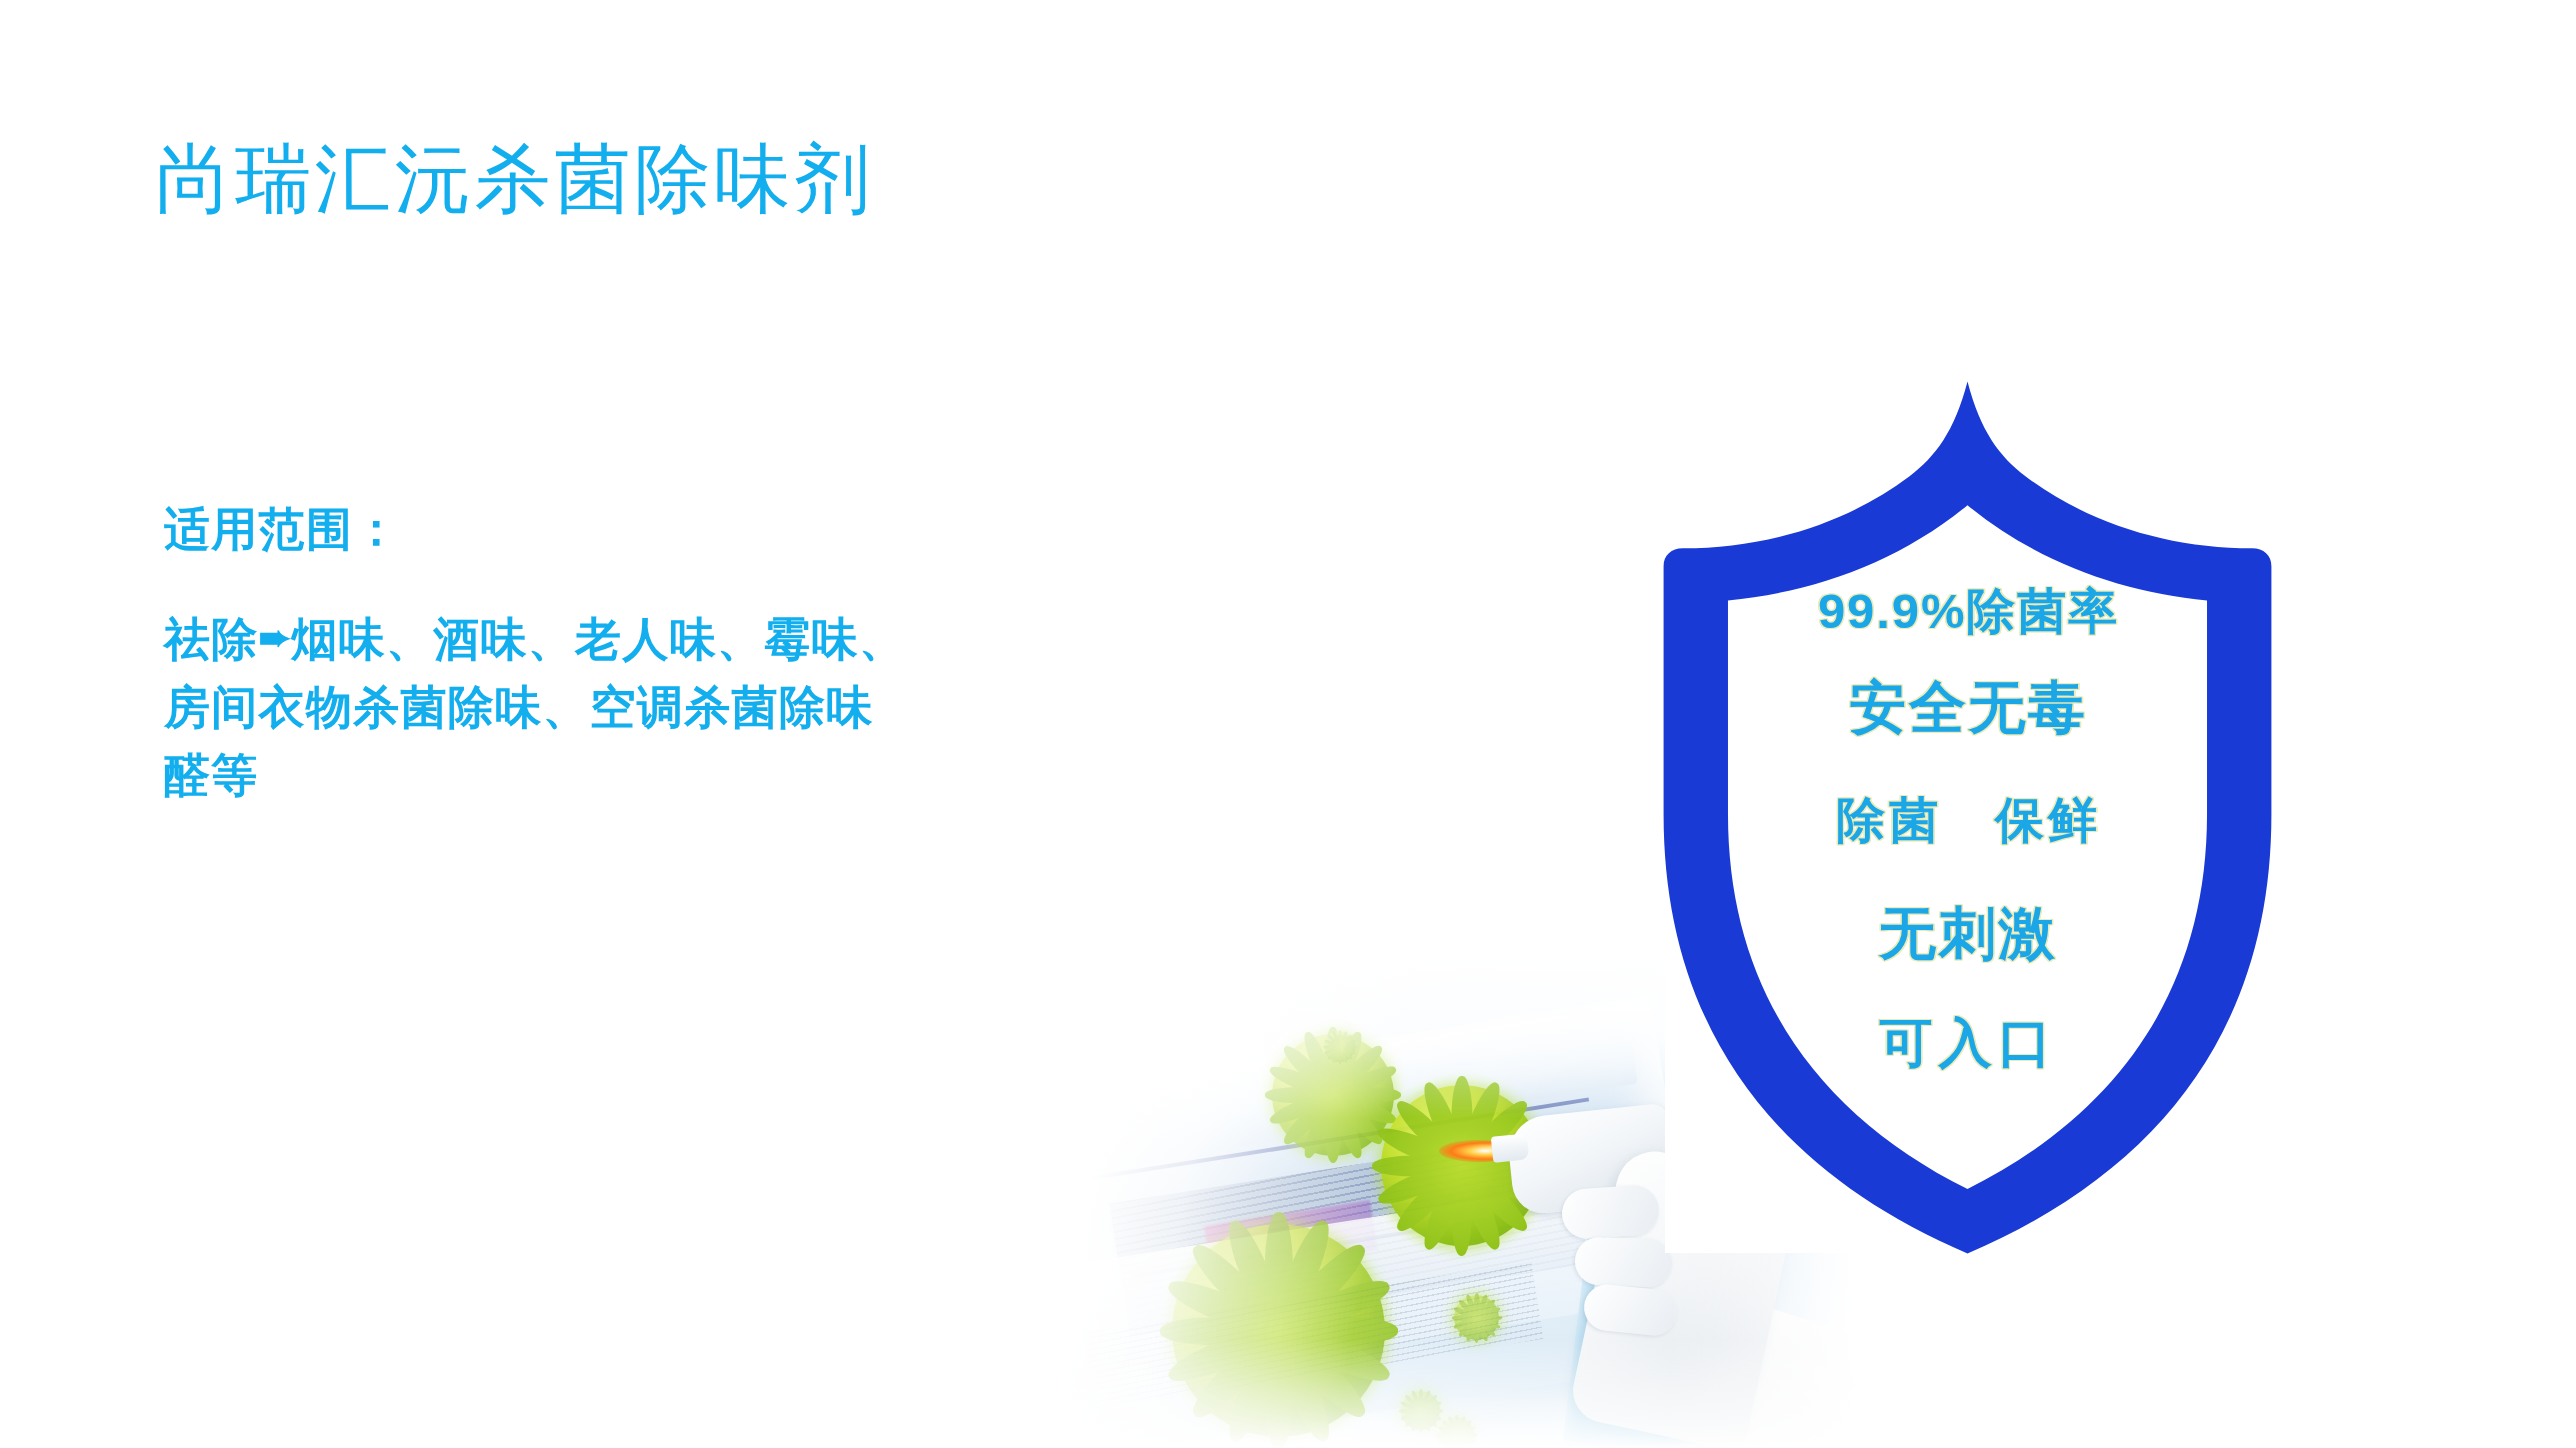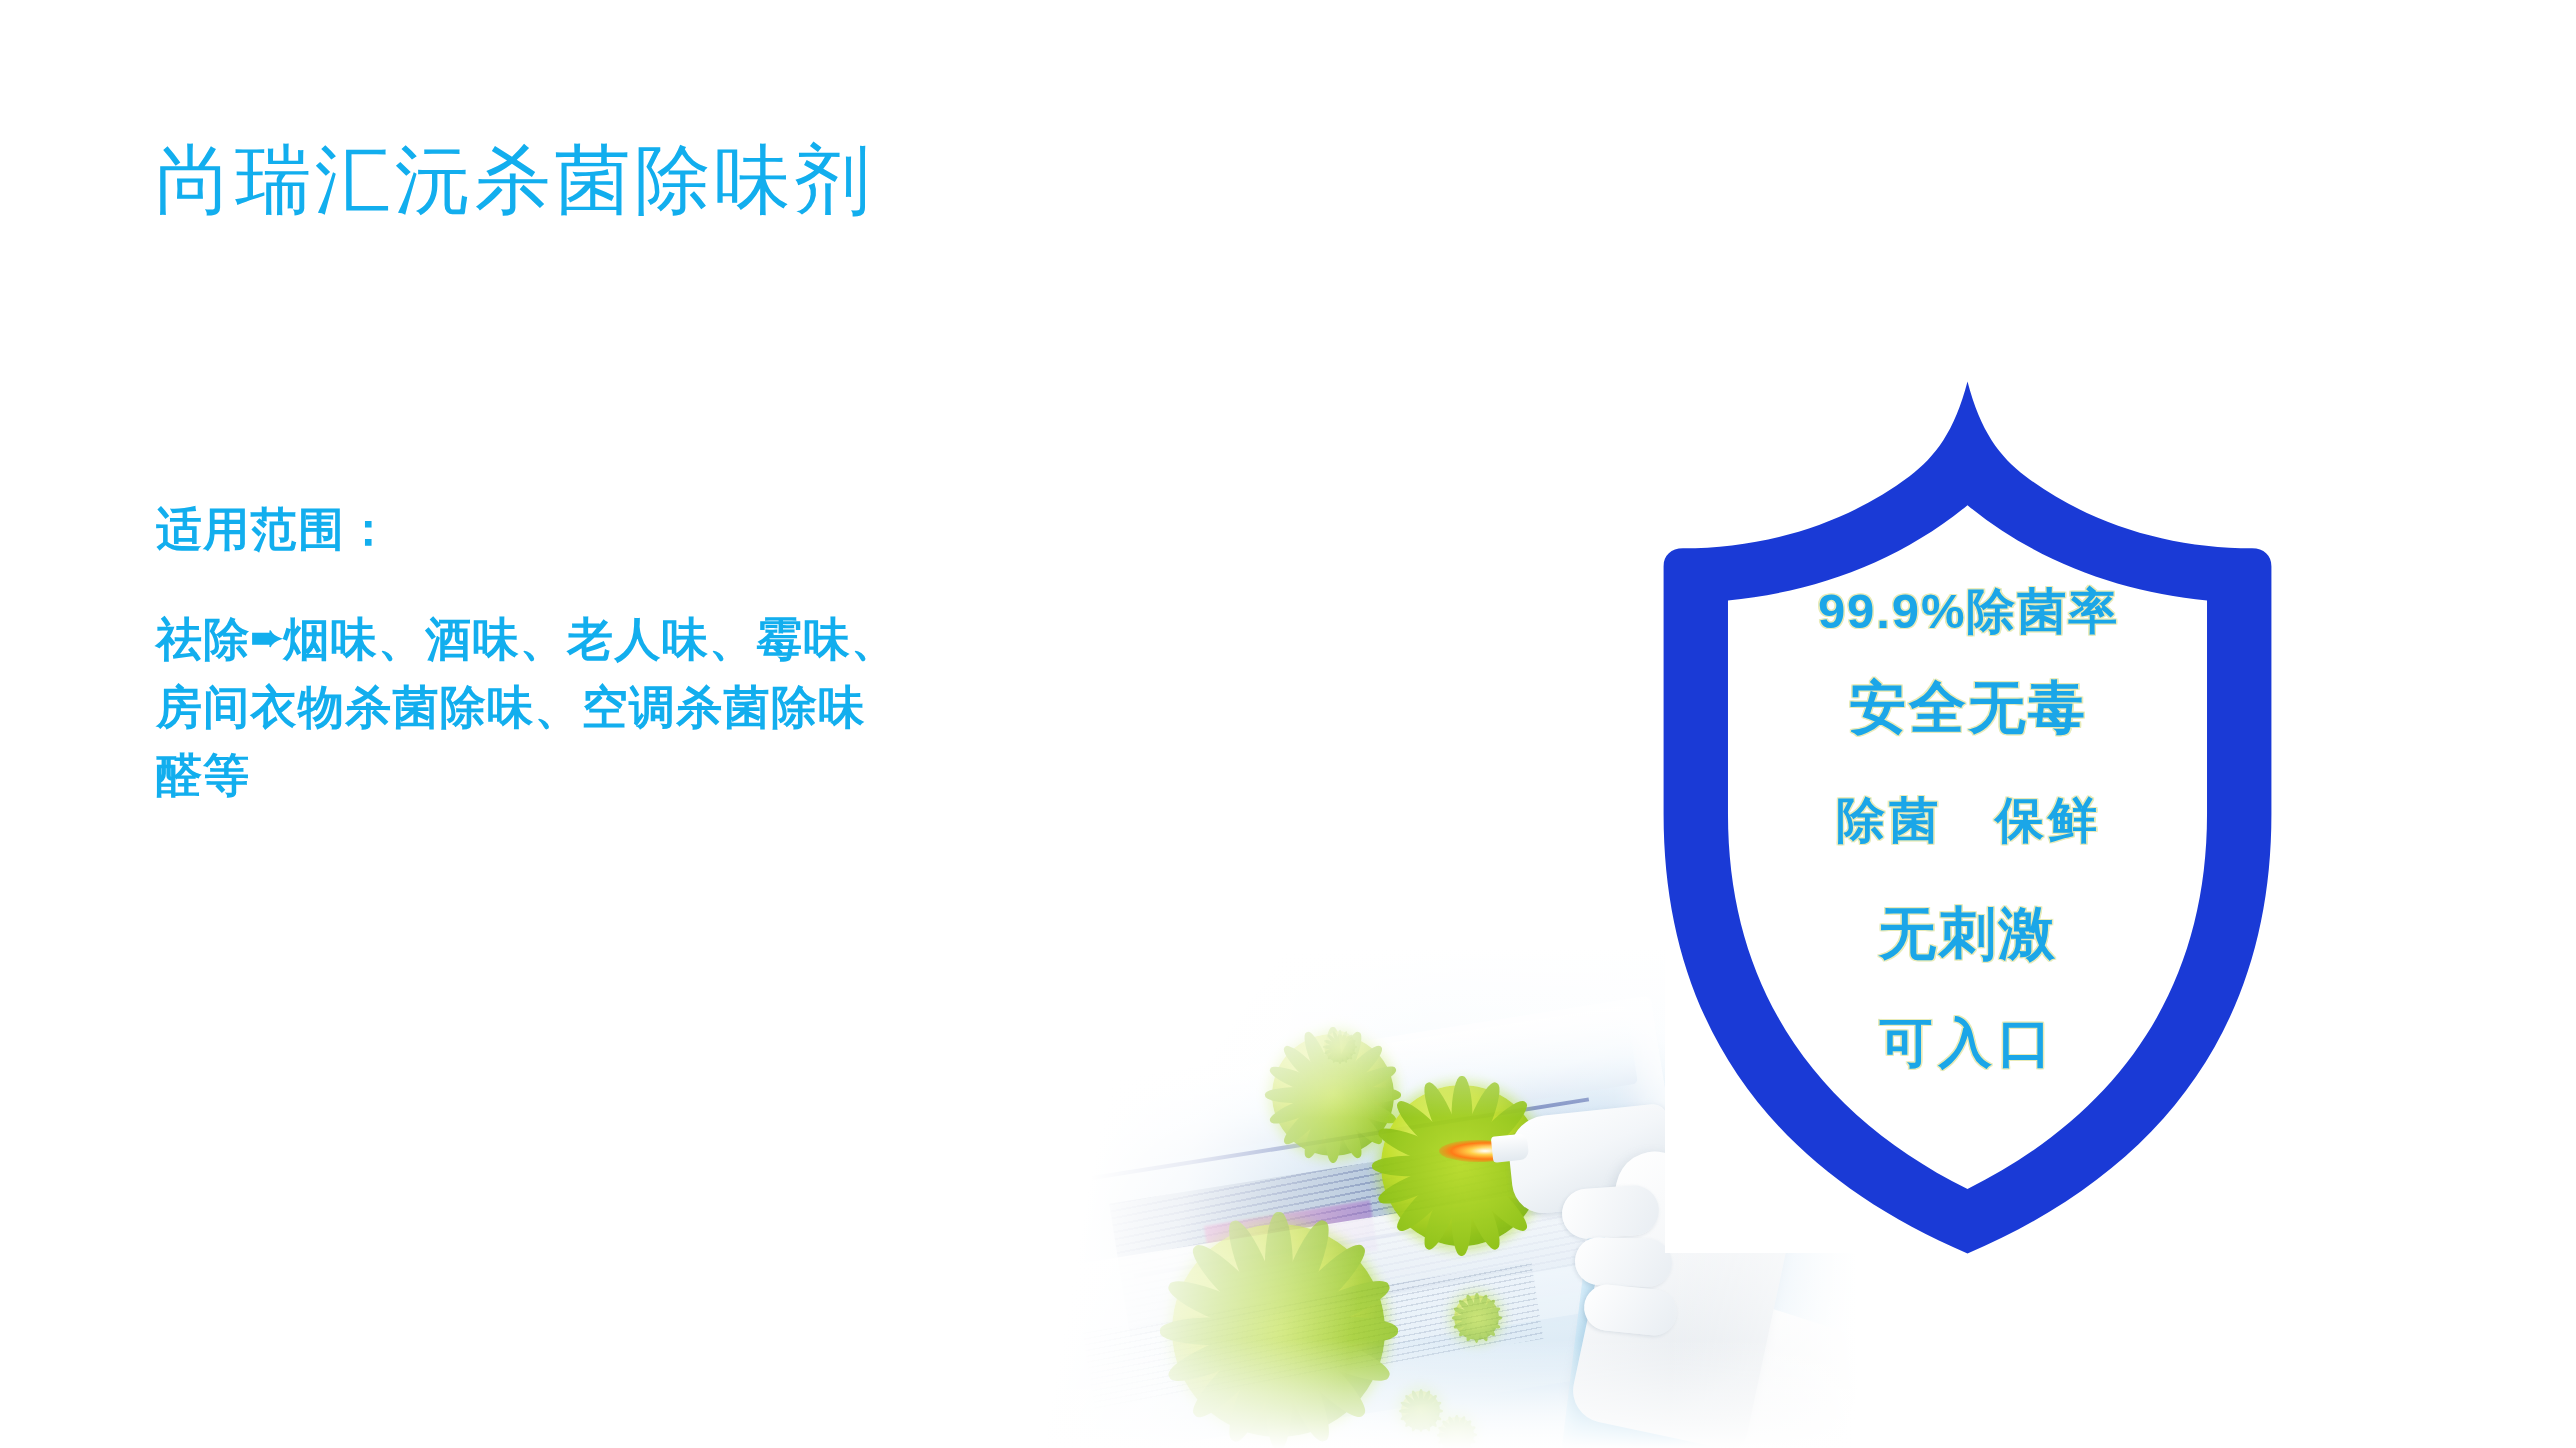--- a/index.html
+++ b/index.html
@@ -11,26 +11,26 @@
   }
   .slide{position:absolute;inset:0;background:#fff;overflow:hidden;}
 
   
   #title{
     position:absolute;left:155px;top:138px;
     font-size:76px;line-height:1.1;
     letter-spacing:3.9px;
     color:#12AEEE;
     white-space:nowrap;
-    font-family:Liberation Sans, sans-serif;
+    font-family:Liberation Serif, serif;
   }
 
   
   #bodytext{
-    position:absolute;left:156px;top:496px;
+    position:absolute;left:164px;top:496px;
     color:#12AEEE;
     font-size:46px;
     line-height:68px;
     letter-spacing:1.3px;
     font-weight:bold;
     font-family:"Liberation Serif","DejaVu Serif",serif;
     white-space:nowrap;
   }
   #bodytext .ln{display:block;height:68px;}
   #bodytext .ln.head{margin-bottom:42px;}

